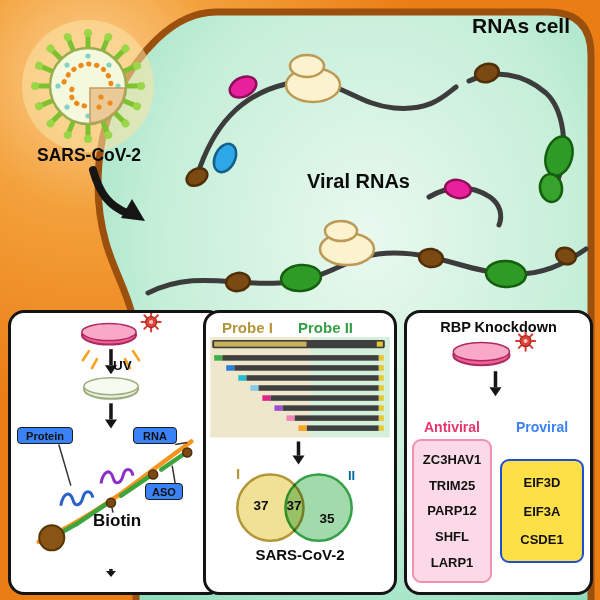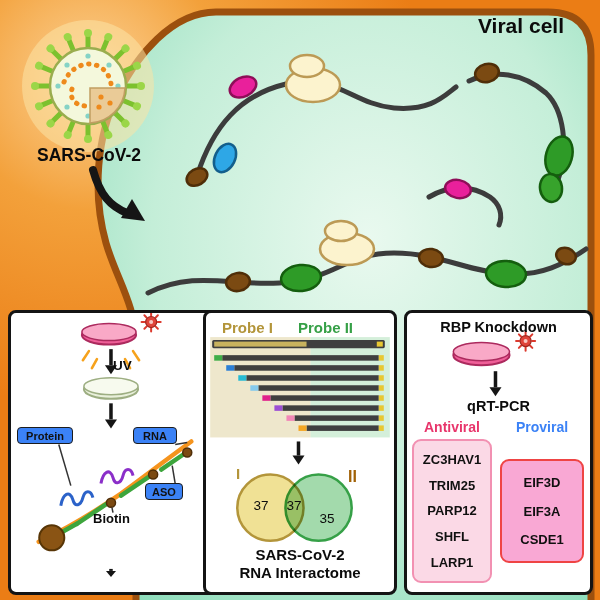--- a/index.html
+++ b/index.html
@@ -1,27 +1,27 @@
 <!DOCTYPE html>
 <html><head>
 <meta charset="utf-8">
 <style>
   *{box-sizing:border-box;margin:0;padding:0}
   html,body{width:600px;height:600px}
   body{font-family:"Liberation Sans",sans-serif}
   .stage{position:relative;width:600px;height:600px;overflow:hidden;background:#EB7D15}
   .fill{position:absolute;inset:0;width:100%;height:100%}
   .lbl{position:absolute;font-weight:800;color:#0b0b0b;line-height:1.05;white-space:nowrap}
-  .panel{position:absolute;top:310px;height:285px;background:#fff;border:3.5px solid #141414;border-radius:8px}
+  .panel{position:absolute;top:310px;height:285px;background:#fff;border:3.5px solid #141414;border-radius:16px}
   .tag{position:absolute;display:flex;align-items:center;justify-content:center;background:#3b82f6;
        border:1.7px solid #1c1c1c;border-radius:4px;font-size:11px;font-weight:700;color:#111;white-space:nowrap}
   .ctr{left:0;right:0;text-align:center}
   .genecol{position:absolute;display:flex;flex-direction:column;justify-content:space-evenly;align-items:center;border-radius:9px}
   .gene{font-size:13px;font-weight:700;color:#101010;white-space:nowrap}
-  .num{position:absolute;width:26px;text-align:center;font-size:13.5px;font-weight:400;color:#0b0b0b}
+  .num{position:absolute;width:26px;text-align:center;font-size:13.5px;font-weight:700;color:#0b0b0b}
 </style>
 </head>
 <body>
 
 <div class="stage">
 
   <svg class="fill" viewBox="0 0 600 600">
     <defs>
       <radialGradient id="gBg" cx="15%" cy="13%" r="55%">
         <stop offset="0%" stop-color="#FCD295"></stop>
@@ -158,22 +158,23 @@
           <circle cx="11" cy="21" r="2.6"></circle>
         </g>
     </g>
 
     <g>
       <path d="M 93 170 C 100 195 110 206 127 213" fill="none" stroke="#151515" stroke-width="8" stroke-linecap="round"></path>
       <polygon points="145,221 121,218 132,199" fill="#151515"></polygon>
     </g>
   </svg>
 
-  <div class="lbl" style="left:454px;top:15px;width:134px;text-align:center;font-size:21px">Viral cell</div>
+  <div class="lbl" style="left:454px;top:15px;width:134px;text-align:center;font-size:21px">RNAs cell</div>
   <div class="lbl" style="left:10px;top:146px;width:158px;text-align:center;font-size:17.5px">SARS-CoV-2</div>
+  <div class="lbl" style="left:286px;top:171px;width:145px;text-align:center;font-size:20px">Viral RNAs</div>
 
   <div class="panel" style="left:8px;width:216px">
     <svg class="fill" viewBox="0 0 182 278">
       <g>
         <ellipse cx="84" cy="22" rx="27" ry="9.5" fill="#EF5F98" stroke="#AC2A5E" stroke-width="2"></ellipse>
         <ellipse cx="84" cy="19" rx="27" ry="8.5" fill="#F9A9C7" stroke="#AC2A5E" stroke-width="1.5"></ellipse>
       </g>
       <g transform="translate(126,9)">
         <g stroke="#DC3A2E" stroke-width="2" stroke-linecap="round">
           <line y1="-6.5" y2="-9.5"></line>
@@ -231,21 +232,21 @@
       <g>
         <line x1="86" y1="255" x2="86" y2="257" stroke="#151515" stroke-width="3.5"></line>
         <polygon points="81,257 91,257 86,263" fill="#151515"></polygon>
       </g>
     </svg>
 
     <div class="lbl" style="left:102px;top:46px;font-size:13.5px">UV</div>
     <div class="tag" style="left:6px;top:114px;width:56px;height:17px">Protein</div>
     <div class="tag" style="left:122px;top:114px;width:44px;height:17px">RNA</div>
     <div class="tag" style="left:134px;top:170px;width:38px;height:17px">ASO</div>
-    <div class="lbl" style="left:82px;top:199px;font-size:13px;font-weight:700">Biotin</div>
+    <div class="lbl" style="left:82px;top:199px;font-size:17px;font-weight:700">Biotin</div>
   </div>
 
   <div class="panel" style="left:203px;width:194px">
     <svg class="fill" viewBox="0 0 187 278">
       <rect x="4" y="24" width="100" height="100" fill="#D9C98E" opacity="0.45"></rect>
       <rect x="104" y="24" width="79" height="100" fill="#9FDCAE" opacity="0.45"></rect>
       <g>
         <rect x="6" y="27" width="172" height="8" rx="1.5" fill="#3F3F3F"></rect>
         <rect x="8" y="28.5" width="92" height="5" fill="#C8B25E"></rect>
         <rect x="170" y="28.5" width="6" height="5" fill="#E8C832"></rect>
@@ -298,26 +299,25 @@
       </g>
       <g>
         <circle cx="64" cy="194" r="33" fill="#EDDC82" fill-opacity="0.85" stroke="#B3953A" stroke-width="2.5" style="mix-blend-mode:multiply"></circle>
         <circle cx="112" cy="194" r="33" fill="#8CD197" fill-opacity="0.8" stroke="#36A047" stroke-width="2.5" style="mix-blend-mode:multiply"></circle>
       </g>
     </svg>
 
     <div class="lbl" style="left:16px;top:7px;font-size:15px;color:#B3953A">Probe I</div>
     <div class="lbl" style="left:92px;top:7px;font-size:15px;color:#36A047">Probe II</div>
     <div class="lbl" style="left:30px;top:153px;font-size:15px;color:#B3953A">I</div>
-    <div class="lbl" style="left:142px;top:156px;font-size:16px;color:#a16207">II</div>
+    <div class="lbl" style="left:142px;top:156px;font-size:13px;color:#0369a1">II</div>
     <div class="num" style="left:42px;top:185px">37</div>
     <div class="num" style="left:75px;top:185px">37</div>
     <div class="num" style="left:108px;top:198px">35</div>
     <div class="lbl ctr" style="top:234px;font-size:15px">SARS-CoV-2</div>
-    <div class="lbl ctr" style="top:252px;font-size:15px">RNA Interactome</div>
   </div>
 
   <div class="panel" style="left:404px;width:189px">
     <svg class="fill" viewBox="0 0 182 278">
       <g>
         <ellipse cx="74" cy="42" rx="28" ry="10" fill="#EF5F98" stroke="#AC2A5E" stroke-width="2"></ellipse>
         <ellipse cx="74" cy="38.5" rx="28" ry="9" fill="#F9A9C7" stroke="#AC2A5E" stroke-width="1.5"></ellipse>
       </g>
       <g transform="translate(118,28)">
         <g stroke="#DC3A2E" stroke-width="2" stroke-linecap="round">
@@ -333,31 +333,30 @@
         <circle r="5.5" fill="#E0443A" stroke="#9E251C" stroke-width="1.2"></circle>
         <circle r="2" fill="#F7C8C2"></circle>
       </g>
       <g>
         <line x1="88" y1="58" x2="88" y2="74" stroke="#151515" stroke-width="3.5"></line>
         <polygon points="82,74 94,74 88,83" fill="#151515"></polygon>
       </g>
     </svg>
 
     <div class="lbl ctr" style="top:7px;font-size:14.5px">RBP Knockdown</div>
-    <div class="lbl ctr" style="top:86px;font-size:14.5px">qRT-PCR</div>
     <div class="lbl" style="left:5px;top:107px;width:80px;text-align:center;font-size:14px;color:#E8356B">Antiviral</div>
     <div class="lbl" style="left:93px;top:107px;width:84px;text-align:center;font-size:14px;color:#3b82f6">Proviral</div>
 
     <div class="genecol" style="left:5px;top:126px;width:80px;height:144px;background:#FBD9E6;border:2px solid #F291B2">
       <div class="gene">ZC3HAV1</div>
       <div class="gene">TRIM25</div>
       <div class="gene">PARP12</div>
       <div class="gene">SHFL</div>
       <div class="gene">LARP1</div>
     </div>
-    <div class="genecol" style="left:93px;top:146px;width:84px;height:104px;background:#f9a8d4;border:2px solid #ef4444">
+    <div class="genecol" style="left:93px;top:146px;width:84px;height:104px;background:#fde047;border:2px solid #1d4ed8">
       <div class="gene">EIF3D</div>
       <div class="gene">EIF3A</div>
       <div class="gene">CSDE1</div>
     </div>
   </div>
 
 </div>
 
 </body></html>

